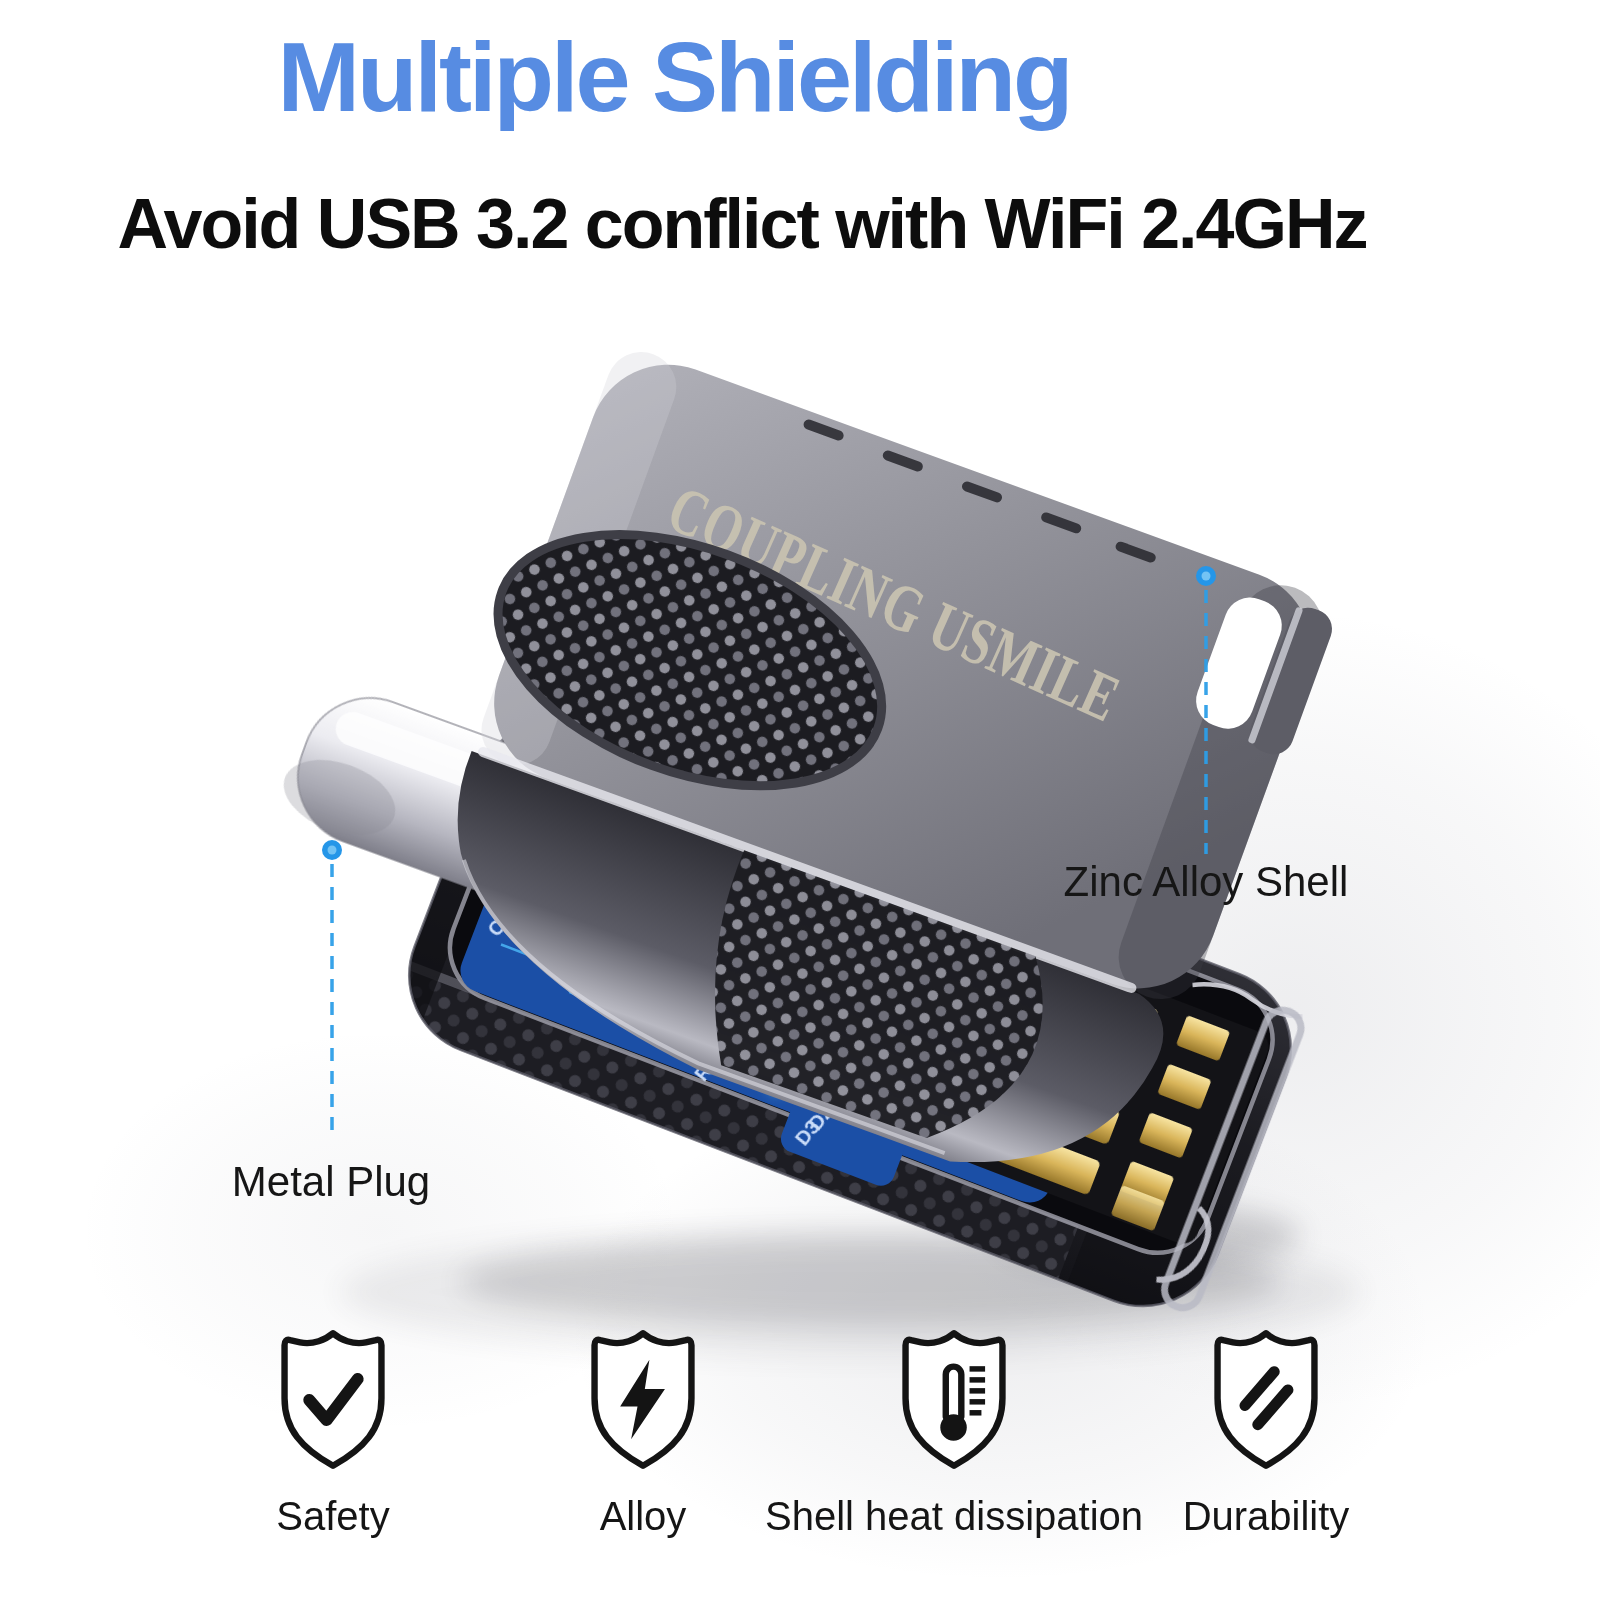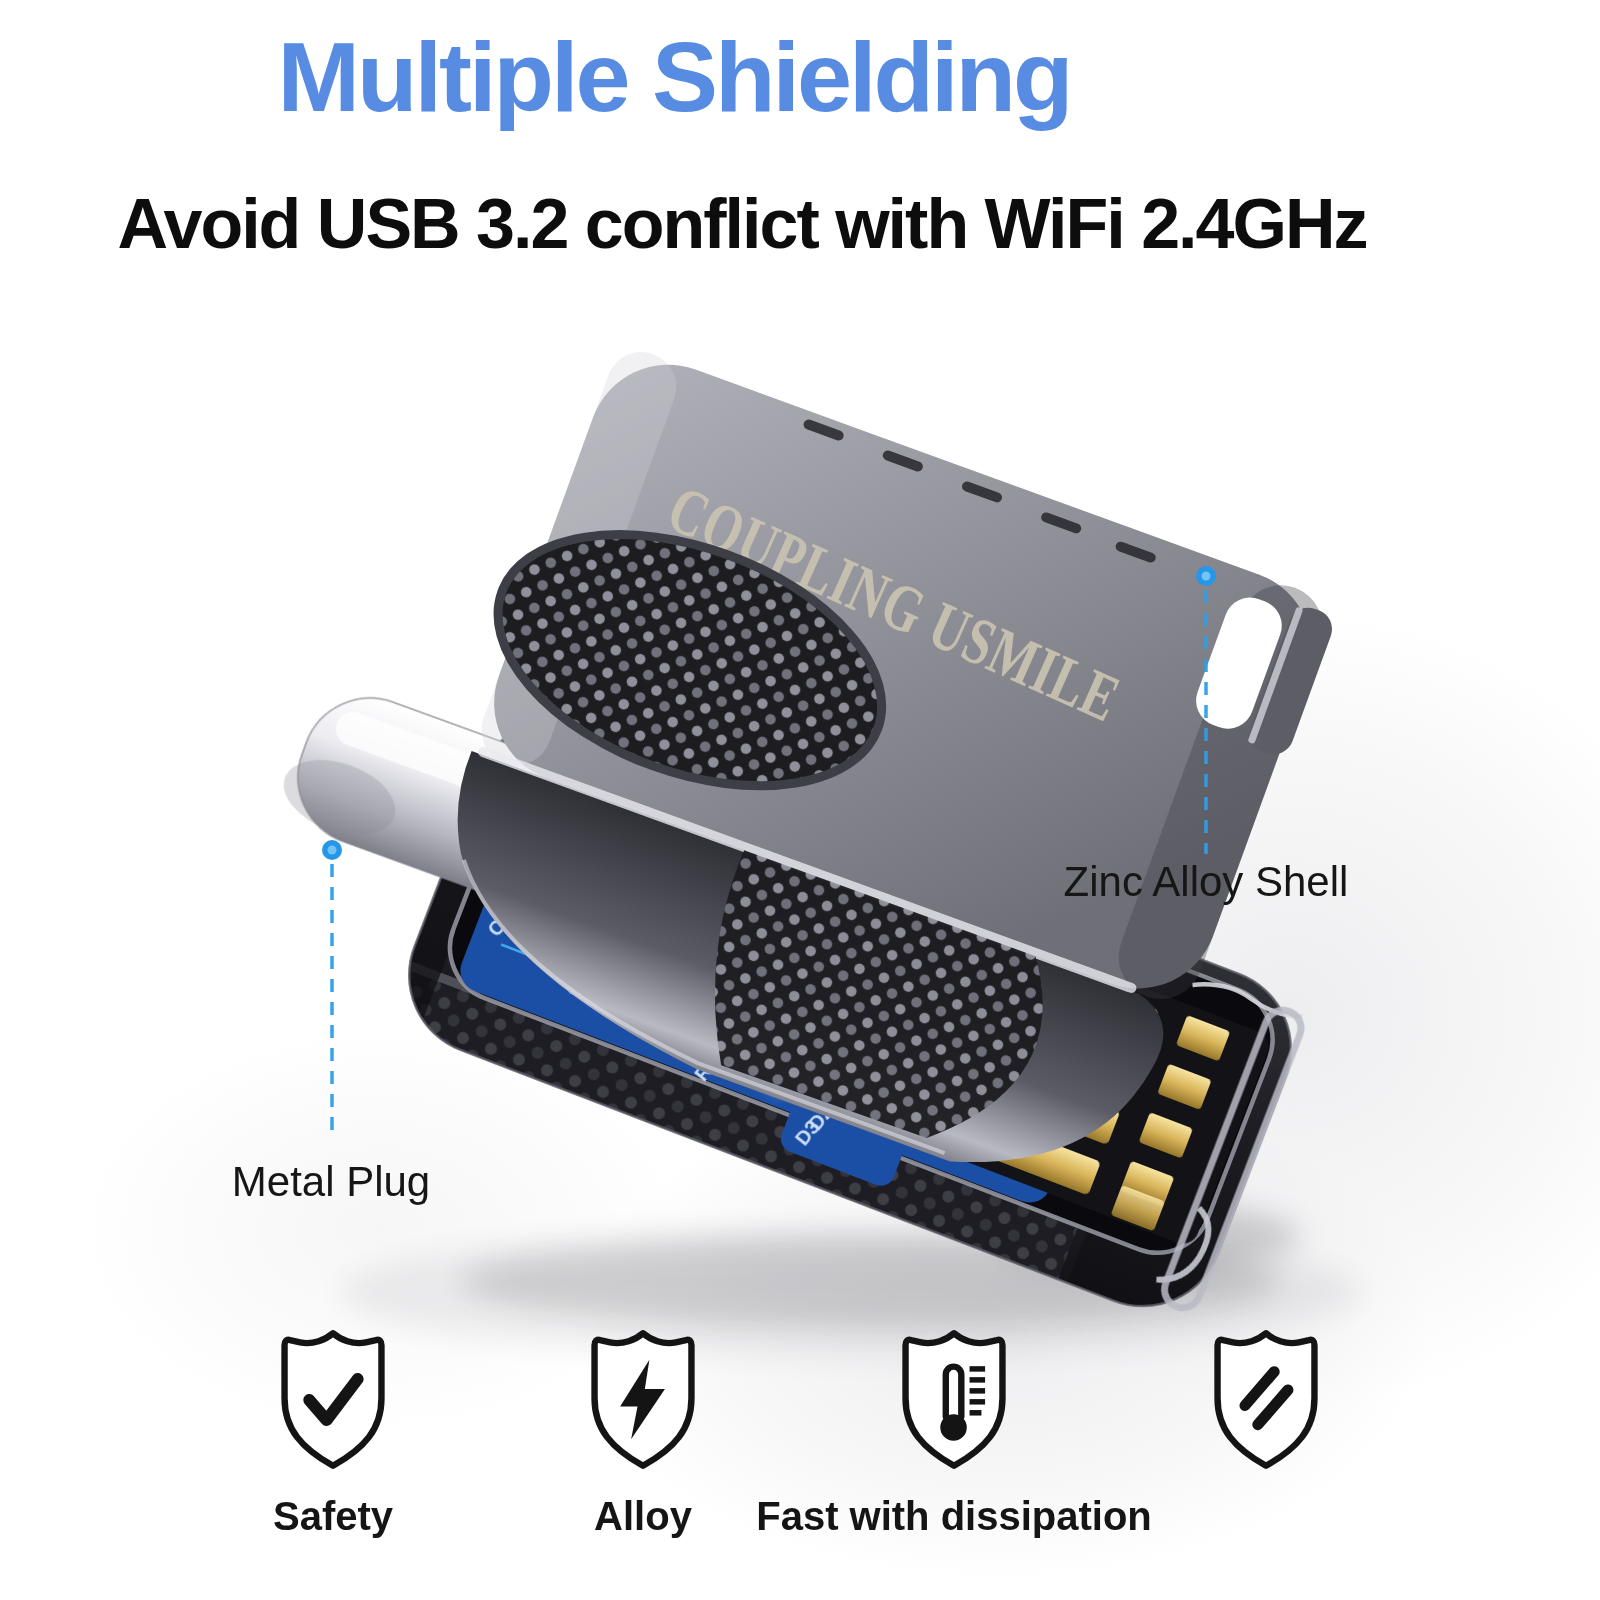--- a/index.html
+++ b/index.html
@@ -3,21 +3,21 @@
 <meta charset="utf-8">
 <style>
   html,body{margin:0;padding:0;background:#ffffff;}
   .canvas{position:relative;width:1600px;height:1600px;background:#ffffff;overflow:hidden;
           font-family:"Liberation Sans",sans-serif;}
   .scene{position:absolute;left:0;top:0;width:1600px;height:1600px;}
   .headline{position:absolute;left:0;top:20px;width:1348px;text-align:center;
             font-size:99px;font-weight:bold;letter-spacing:-3px;color:#578CE2;white-space:nowrap;}
   .subheadline{position:absolute;left:0;top:184px;width:1484px;text-align:center;
             font-size:70px;font-weight:bold;letter-spacing:-2px;color:#0d0d0d;white-space:nowrap;}
-  .features{position:absolute;left:0;top:0;width:1600px;height:1600px;pointer-events:none;font-weight:bold;}
+  .features{position:absolute;left:0;top:0;width:1600px;height:1600px;pointer-events:none;}
   .feature{position:absolute;top:1326px;width:460px;transform:translateX(-50%);text-align:center;}
   .feature .glyph{display:inline-block;}
   .feature .flabel{margin-top:16px;font-size:40px;color:#151515;white-space:nowrap;}
   .f1{left:333px;} .f2{left:643px;} .f3{left:954px;} .f4{left:1266px;}
 </style>
 </head>
 <body>
 
 <div class="canvas">
 
@@ -290,27 +290,28 @@
           <circle cx="69.5" cy="110" r="14.5" fill="#141414"></circle>
           <g stroke="#141414" stroke-width="6">
             <line x1="87" y1="46" x2="104" y2="46"></line>
             <line x1="87" y1="58" x2="104" y2="58"></line>
             <line x1="87" y1="70" x2="104" y2="70"></line>
             <line x1="87" y1="82" x2="104" y2="82"></line>
             <line x1="87" y1="94" x2="100" y2="94"></line>
           </g>
         </svg>
       </span>
-      <div class="flabel">Fast with dissipation</div>
+      <div class="flabel">Shell heat dissipation</div>
     </div>
 
     <div class="feature f4">
       <span class="glyph">
         <svg width="128" height="148" viewBox="0 0 140 160">
           <path d="M70,7 C62,14 48,20 34,17 L23,14.5 C19,13.3 17,15.6 17,20 L17,78 C17,112 36,133 70,152 C104,133 123,112 123,78 L123,20 C123,15.6 121,13.3 117,14.5 L106,17 C92,20 78,14 70,7 Z" fill="#ffffff" stroke="#141414" stroke-width="7" stroke-linejoin="round"></path>
           <line x1="47" y1="86" x2="79" y2="49" stroke="#141414" stroke-width="12" stroke-linecap="round"></line>
           <line x1="61" y1="107" x2="94" y2="69" stroke="#141414" stroke-width="12" stroke-linecap="round"></line>
         </svg>
       </span>
+      <div class="flabel">Durability</div>
     </div>
 
   </div>
 </div>
 
 </body></html>

